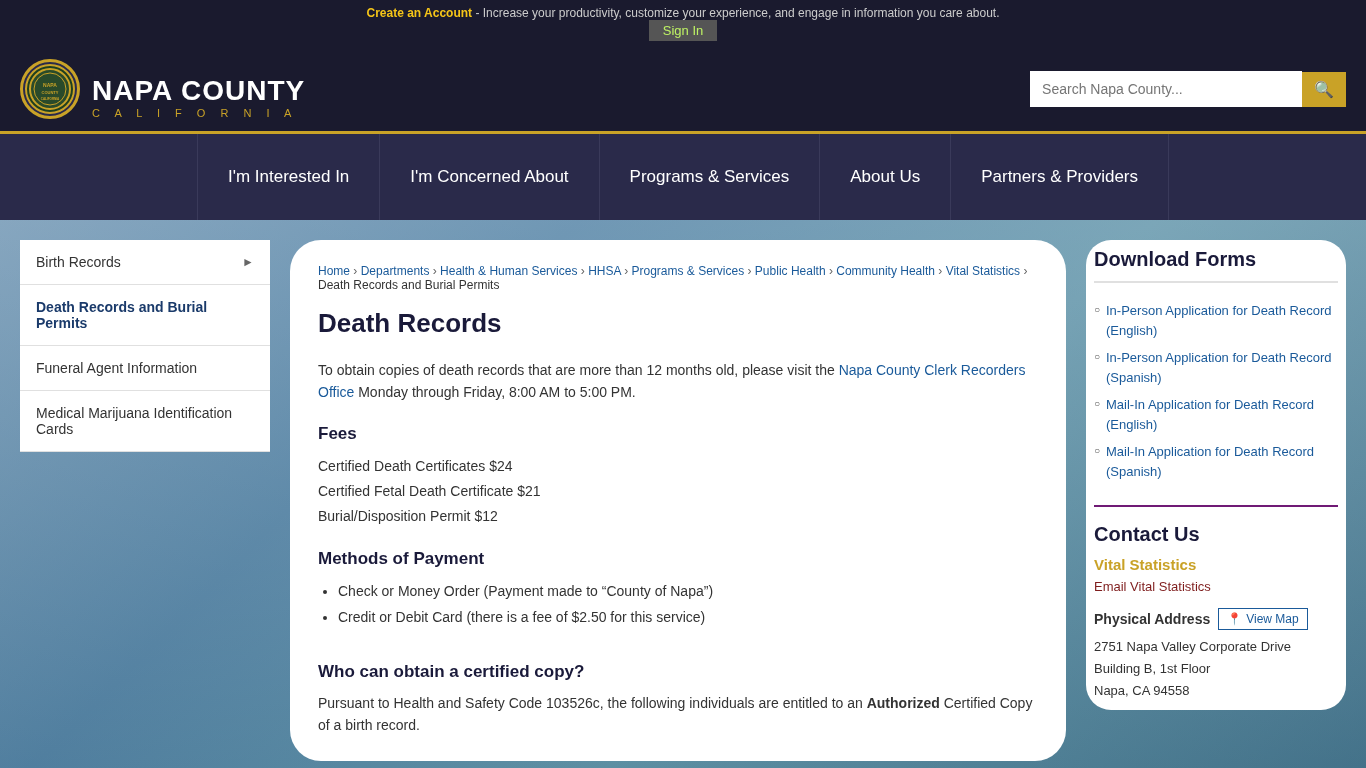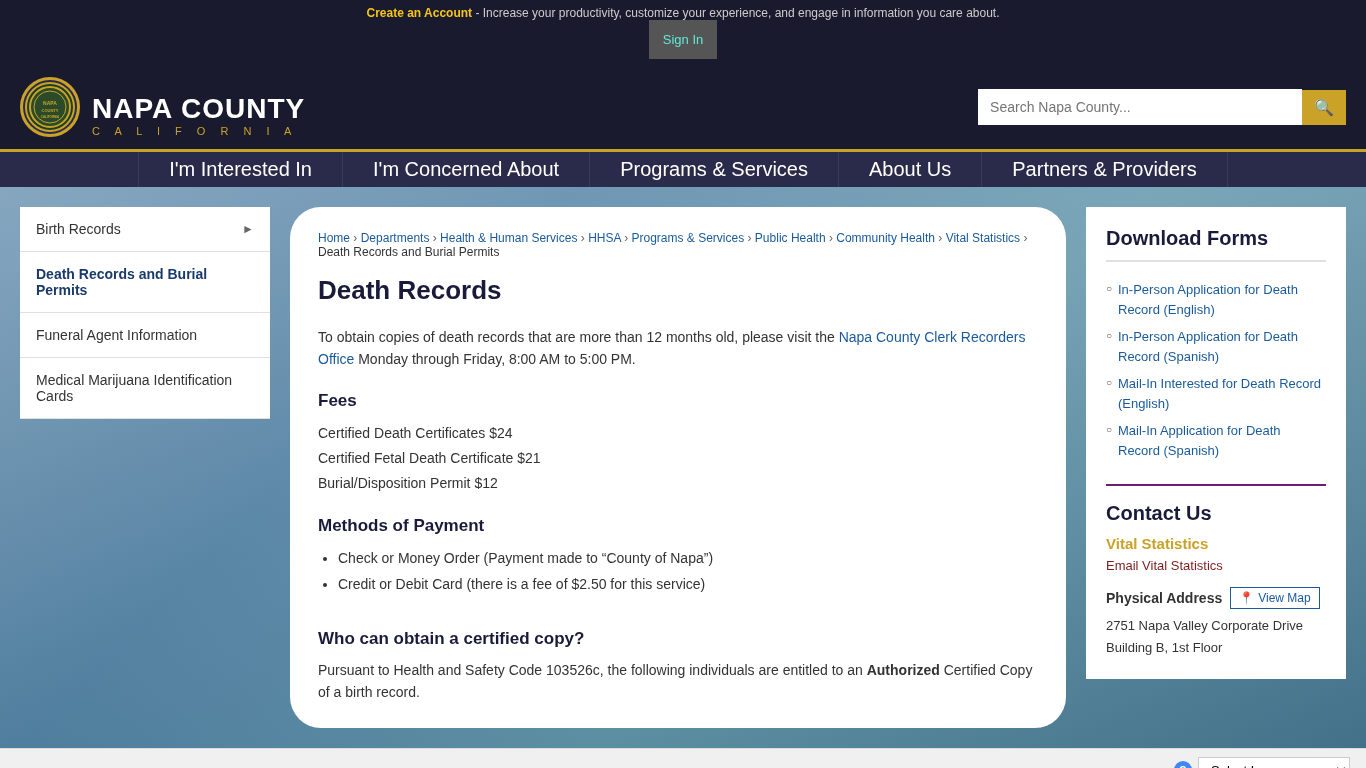--- a/index.html
+++ b/index.html
@@ -12,23 +12,23 @@
       font-size: 12px;
       padding: 6px 16px;
       display: flex;
       justify-content: space-between;
       align-items: center;
       flex-direction: column;
     }
     .top-banner a { color: #f5c518; text-decoration: none; font-weight: bold; }
     .sign-in-btn {
       background: #555;
-      color: #5eead4;
+      color: #bef264;
       border: none;
-      padding: 12px 14px;
+      padding: 3px 14px;
       cursor: pointer;
       font-size: 13px;
     }
 
     
     .site-header {
       background: #1a1a2e;
       padding: 12px 20px;
       display: flex;
       align-items: center;
@@ -49,39 +49,39 @@
       background: radial-gradient(circle, #2a4a2a 0%, #1a3a1a 100%);
       border: 2px solid #c9a227;
       display: flex; align-items: center; justify-content: center;
       font-size: 8px; color: #c9a227; text-align: center; font-weight: bold;
     }
     .logo-text { color: #fff; }
     .logo-text .county-name { font-size: 28px; font-weight: bold; letter-spacing: 1px; }
     .logo-text .state-name { font-size: 11px; letter-spacing: 6px; color: #c9a227; }
     .search-area { display: flex; align-items: center; }
     .search-input {
-      width: 324px; padding: 10px 12px; border: none;
+      width: 272px; padding: 10px 12px; border: none;
       font-size: 14px; color: #3b82f6;
       background: #fff;
     }
     .search-btn {
       background: #c9a227; border: none; padding: 8px 12px; cursor: pointer;
       display: flex; align-items: center;
     }
     .search-icon { color: #fff; font-size: 16px; }
 
     
     .main-nav {
       background: #2a2a4a;
       display: flex;
       justify-content: center;
       border-top: 3px solid #c9a227;
     }
     .nav-item {
-      color: #fff; padding: 6px 30px; font-size: 20px;
+      color: #fff; padding: 33px 30px; font-size: 17px;
       cursor: pointer; text-decoration: none; display: block;
       border-right: 1px solid #3a3a5a;
     }
     .nav-item:first-child { border-left: 1px solid #3a3a5a; }
 
     
     .page-wrapper {
       position: relative;
       min-height: 520px;
       background: linear-gradient(135deg, #6a8faa 0%, #4a7a9b 30%, #5a8fa0 60%, #3a6a80 100%);
@@ -151,21 +151,22 @@
     .certified-text { font-size: 14px; line-height: 1.6; }
     .bold { font-weight: bold; }
 
     
     .right-panel {
       width: 260px; min-width: 260px;
       background: #fff;
       margin-left: 20px;
       flex-shrink: 0;
       align-self: flex-start;
-      padding: 20px;
+      padding: 8px;
+      border-radius: 25px;
     }
 
     .right-panel-title {
       font-size: 20px; font-weight: bold; color: #1a1a3a;
       border-bottom: 2px solid #e0e0e0; padding-bottom: 10px; margin-bottom: 14px;
     }
 
     .download-list { list-style: none; margin-bottom: 20px; }
     .download-list li {
       padding: 4px 0 4px 12px;
@@ -322,39 +323,40 @@
       </p>
 
     </main>
 
     <aside class="right-panel">
 
       <div class="right-panel-title">Download Forms</div>
       <ul class="download-list">
         <li><a>In-Person Application for Death Record (English)</a></li>
         <li><a>In-Person Application for Death Record (Spanish)</a></li>
-        <li><a>Mail-In Interested for Death Record (English)</a></li>
+        <li><a>Mail-In Application for Death Record (English)</a></li>
         <li><a>Mail-In Application for Death Record (Spanish)</a></li>
       </ul>
 
       <div class="contact-title">Contact Us</div>
       <div class="vital-stats-label">Vital Statistics</div>
       <a class="email-link">Email Vital Statistics</a>
 
       <div class="address-section">
         <div class="address-header">
           <span class="address-label">Physical Address</span>
           <a class="view-map-btn">
             <span>📍</span>
             <span>View Map</span>
           </a>
         </div>
         <div class="address-lines">
           <div>2751 Napa Valley Corporate Drive</div>
           <div>Building B, 1st Floor</div>
+          <div>Napa, CA 94558</div>
         </div>
       </div>
 
     </aside>
 
   </div>
 </div>
 
 <div class="translate-bar">
   <span class="google-g">G</span>

